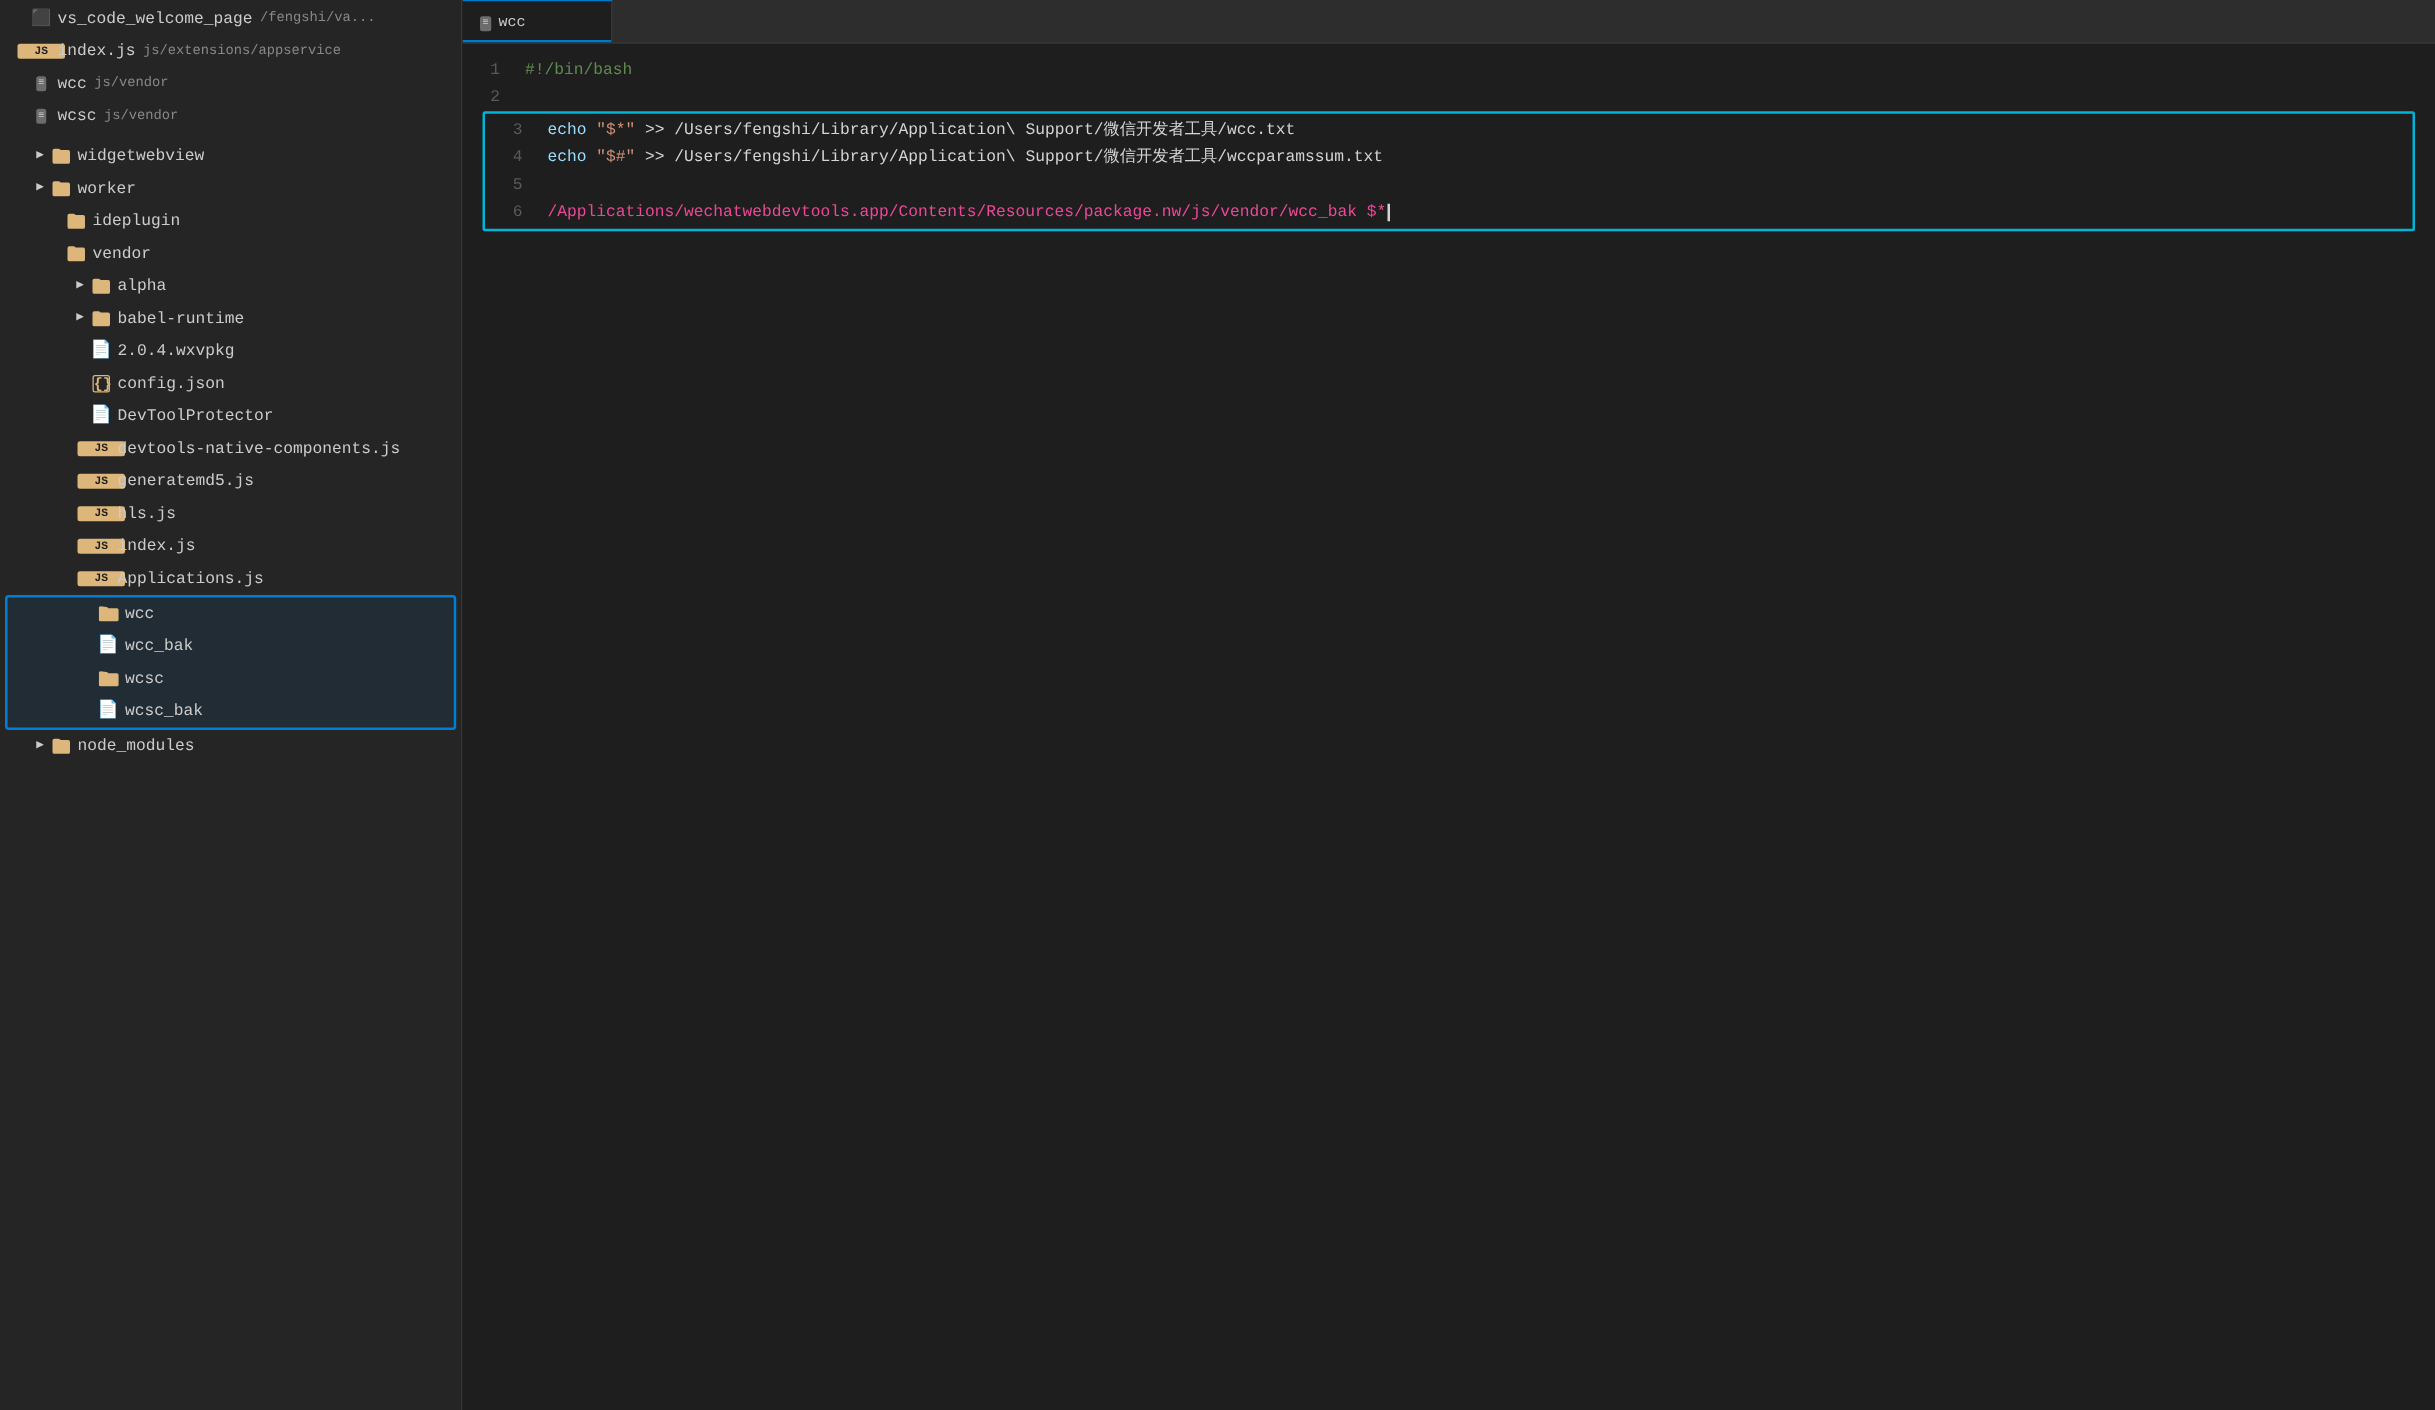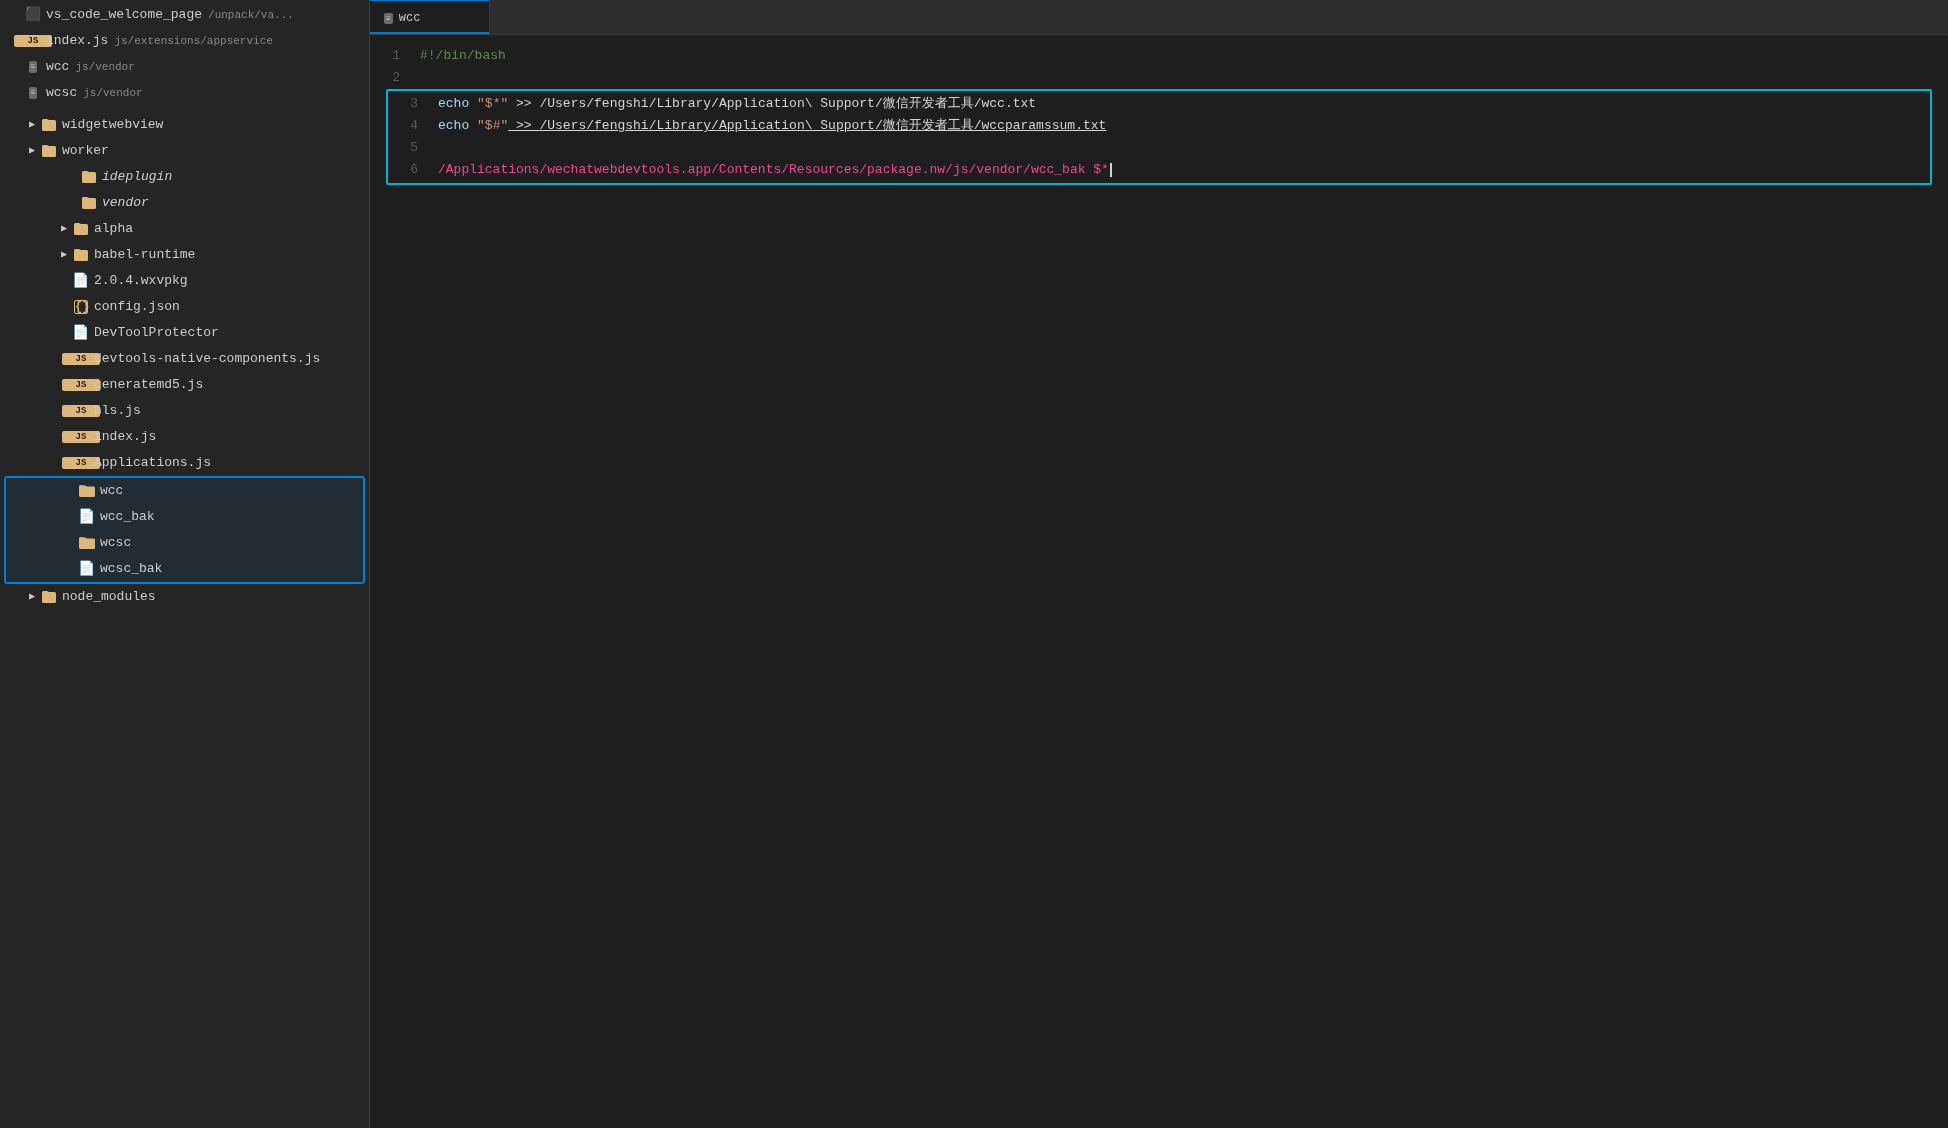--- a/index.html
+++ b/index.html
@@ -73,21 +73,21 @@
 
     .tree-item .item-label.path-hint {
       color: #888;
       font-size: 11px;
       margin-left: 6px;
     }
 
     
     .indent-0 { padding-left: 8px; }
     .indent-1 { padding-left: 24px; }
-    .indent-2 { padding-left: 64px; font-style: italic; }
+    .indent-2 { padding-left: 36px; }
     .indent-3 { padding-left: 56px; }
 
     
     .editor-area {
       flex: 1;
       display: flex;
       flex-direction: column;
       background: #1e1e1e;
     }
 
@@ -211,21 +211,21 @@
 </head>
 <body>
 
 <div class="sidebar">
 
   <div class="sidebar-header-items">
     <div class="tree-item indent-0">
       <span class="chevron"></span>
       <span class="icon" style="color:#007acc; font-size:13px;">⬛</span>
       <span class="item-label">vs_code_welcome_page</span>
-      <span class="item-label path-hint">/unpack/va...</span>
+      <span class="item-label path-hint">/fengshi/va...</span>
     </div>
     <div class="tree-item indent-0">
       <span class="chevron"></span>
       <span class="icon">
           <span class="badge-js">JS</span>
         </span>
       <span class="item-label">index.js</span>
       <span class="item-label path-hint">js/extensions/appservice</span>
     </div>
     <div class="tree-item indent-0">
@@ -443,21 +443,21 @@
 
     <div style="border: 2px solid #00b4d8; margin: 0 16px; border-radius: 2px; padding: 2px 0;">
 
       <div class="code-line">
         <span class="line-number">3</span>
         <span class="line-content"><span style="color:#9cdcfe;">echo</span> <span style="color:#ce9178;">"$*"</span><span style="color:#d4d4d4;"> &gt;&gt; /Users/fengshi/Library/Application\ Support/微信开发者工具/wcc.txt</span></span>
       </div>
 
       <div class="code-line">
         <span class="line-number">4</span>
-        <span class="line-content"><span style="color:#9cdcfe;">echo</span> <span style="color:#ce9178;">"$#"</span><span style="color:#d4d4d4;text-decoration:underline;"> &gt;&gt; /Users/fengshi/Library/Application\ Support/微信开发者工具/wccparamssum.txt</span></span>
+        <span class="line-content"><span style="color:#9cdcfe;">echo</span> <span style="color:#ce9178;">"$#"</span><span style="color:#d4d4d4;"> &gt;&gt; /Users/fengshi/Library/Application\ Support/微信开发者工具/wccparamssum.txt</span></span>
       </div>
 
       <div class="code-line">
         <span class="line-number">5</span>
         <span class="line-content"></span>
       </div>
 
       <div class="code-line">
         <span class="line-number">6</span>
         <span class="line-content"><span style="color:#ec4899;">/Applications/wechatwebdevtools.app/Contents/Resources/package.nw/js/vendor/wcc_bak $*</span><span style="display:inline-block; width:2px; height:14px; background:#d4d4d4; vertical-align:text-bottom; margin-left:1px;"></span></span>

